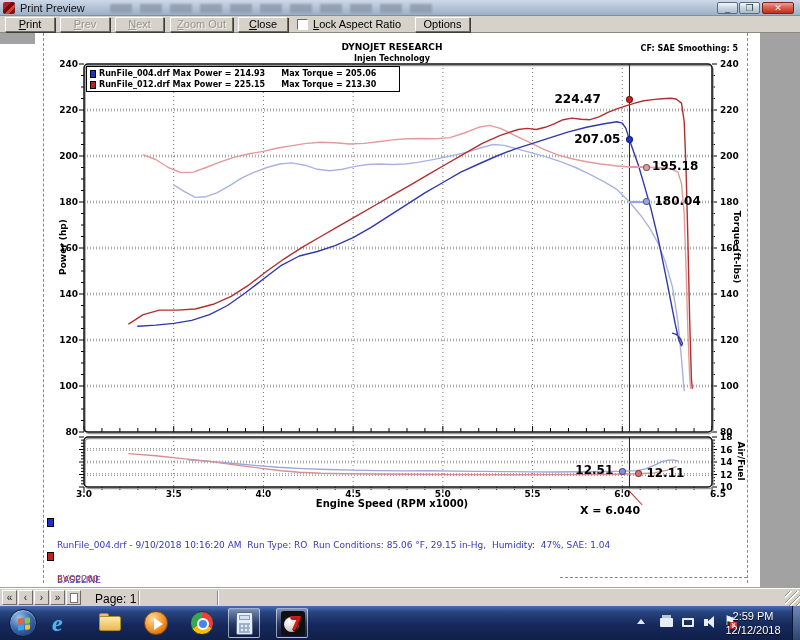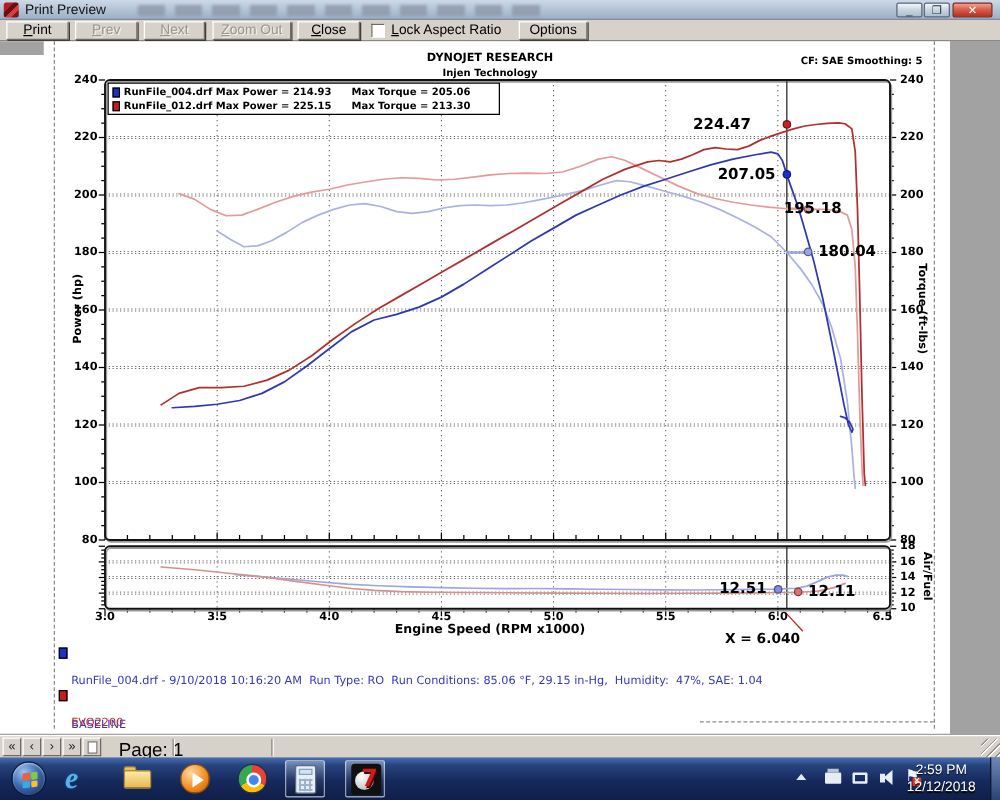--- a/index.html
+++ b/index.html
@@ -109,21 +109,21 @@
   .navbtn { position:absolute; top:1px; width:15px; height:15px; background:#d6d2ca;
     border:1px solid; border-color:#ffffff #6f6b63 #6f6b63 #ffffff; font-size:10px;
     line-height:13px; text-align:center; color:#222; }
   #nav-first{left:2px;} #nav-prev{left:18px;} #nav-next{left:34px;} #nav-last{left:50px;}
   #nav-print{left:66px;}
   #nav-print .page-ico { position:absolute; left:3px; top:2px; width:8px; height:10px;
     background:#fdfdfd; border:1px solid #777; }
   .sb-sep { position:absolute; top:2px; width:2px; height:14px;
     border-left:1px solid #8d897f; border-right:1px solid #fff; }
   #sep-1{left:138px;} #sep-2{left:217px;}
-  #page-label { position:absolute; left:95px; top:3px; font-size:15px; color:#000; }
+  #page-label { position:absolute; left:95px; top:3px; font-size:12px; color:#000; }
   #grip { position:absolute; right:0; bottom:0; width:15px; height:15px;
     background:repeating-linear-gradient(135deg, rgba(0,0,0,0) 0 3px, #979387 3px 4px, #fff 4px 5px); }
 
   
   #taskbar { position:absolute; left:0; top:606px; width:800px; height:34px;
     background:linear-gradient(180deg,#4a6db3 0%,#27447e 18%,#16295c 55%,#101f49 100%); }
   #start-orb { position:absolute; left:9px; top:3px; width:28px; height:28px; border-radius:50%;
     background:radial-gradient(circle at 35% 30%, #9cc4ee 0%, #3b6bb4 45%, #132a58 100%);
     border:1px solid #0c1a38; box-shadow:inset 0 1px 2px rgba(255,255,255,.6); }
   #start-flag { position:absolute; left:8px; top:8px; width:12px; height:12px;
@@ -492,37 +492,37 @@
         <div class="tick-label" style="left: 50px; width: 28px; top: 348px; text-align: right;">100</div>
         <div class="tick-label" style="left: 720px; width: 28px; top: 348px; text-align: left;">100</div>
         <div class="tick-label" style="left: 50px; width: 28px; top: 394px; text-align: right;">80</div>
         <div class="tick-label" style="left: 720px; width: 28px; top: 394px; text-align: left;">80</div>
         <div class="marker-dot" style="left: 625.963px; top: 63.219px; background: rgb(204, 32, 32); border: 1px solid rgba(0, 0, 0, 0.45);"></div>
         <div class="marker-label" style="left: 554.463px; top: 58.719px; ">224.47</div>
         <div class="marker-dot" style="left: 625.963px; top: 103.285px; background: rgb(32, 48, 204); border: 1px solid rgba(0, 0, 0, 0.45);"></div>
         <div class="marker-label" style="left: 554.463px; top: 98.785px; text-align: right;">207.05</div>
         <div class="marker-leader" style="left: 629.463px; top: 133.086px; width: 17.0457px; border-top-color: rgb(228, 154, 154);"></div>
         <div class="marker-dot" style="left: 643.009px; top: 130.586px; background: rgb(228, 154, 154); border: 1px solid rgba(0, 0, 0, 0.45);"></div>
-        <div class="marker-label" style="left: 627px; top: 126.086px; text-align: left;">195.18</div>
+        <div class="marker-label" style="left: 652px; top: 126.086px; text-align: left;">195.18</div>
         <div class="marker-leader" style="left: 629.463px; top: 167.908px; width: 17.0457px; border-top-color: rgb(152, 166, 232);"></div>
         <div class="marker-dot" style="left: 643.009px; top: 165.408px; background: rgb(152, 166, 232); border: 1px solid rgba(0, 0, 0, 0.45);"></div>
         <div class="marker-label" style="left: 654.509px; top: 160.908px; text-align: left;">180.04</div>
         <div class="tick-label" style="left: 720px; width: 28px; top: 399px; text-align: left;">18</div>
         <div class="tick-label" style="left: 720px; width: 28px; top: 411.5px; text-align: left;">16</div>
         <div class="tick-label" style="left: 720px; width: 28px; top: 424px; text-align: left;">14</div>
         <div class="tick-label" style="left: 720px; width: 28px; top: 436.5px; text-align: left;">12</div>
         <div class="tick-label" style="left: 720px; width: 28px; top: 449px; text-align: left;">10</div>
         <div class="tick-label" style="left: 70px; width: 28px; top: 456px; text-align: center;">3.0</div>
         <div class="tick-label" style="left: 159.714px; width: 28px; top: 456px; text-align: center;">3.5</div>
         <div class="tick-label" style="left: 249.429px; width: 28px; top: 456px; text-align: center;">4.0</div>
         <div class="tick-label" style="left: 339.143px; width: 28px; top: 456px; text-align: center;">4.5</div>
         <div class="tick-label" style="left: 428.857px; width: 28px; top: 456px; text-align: center;">5.0</div>
         <div class="tick-label" style="left: 518.571px; width: 28px; top: 456px; text-align: center;">5.5</div>
         <div class="tick-label" style="left: 608.286px; width: 28px; top: 456px; text-align: center;">6.0</div>
-        <div class="tick-label" style="left: 698px; width: 28px; top: 456px; text-align: left;">6.5</div>
+        <div class="tick-label" style="left: 698px; width: 28px; top: 456px; text-align: right;">6.5</div>
         <div class="marker-dot" style="left: 618.786px; top: 434.812px; background: rgb(128, 144, 224); border: 1px solid rgba(0, 0, 0, 0.45);"></div>
         <div class="marker-label" style="left: 547.286px; top: 430.312px; text-align: right;">12.51</div>
         <div class="marker-dot" style="left: 634.934px; top: 437.312px; background: rgb(224, 112, 112); border: 1px solid rgba(0, 0, 0, 0.45);"></div>
         <div class="marker-label" style="left: 646.434px; top: 432.812px; text-align: left;">12.11</div>
       </div>
   </div>
 
   <div id="statusbar">
     <div class="navbtn" id="nav-first">«</div>
     <div class="navbtn" id="nav-prev">‹</div>

